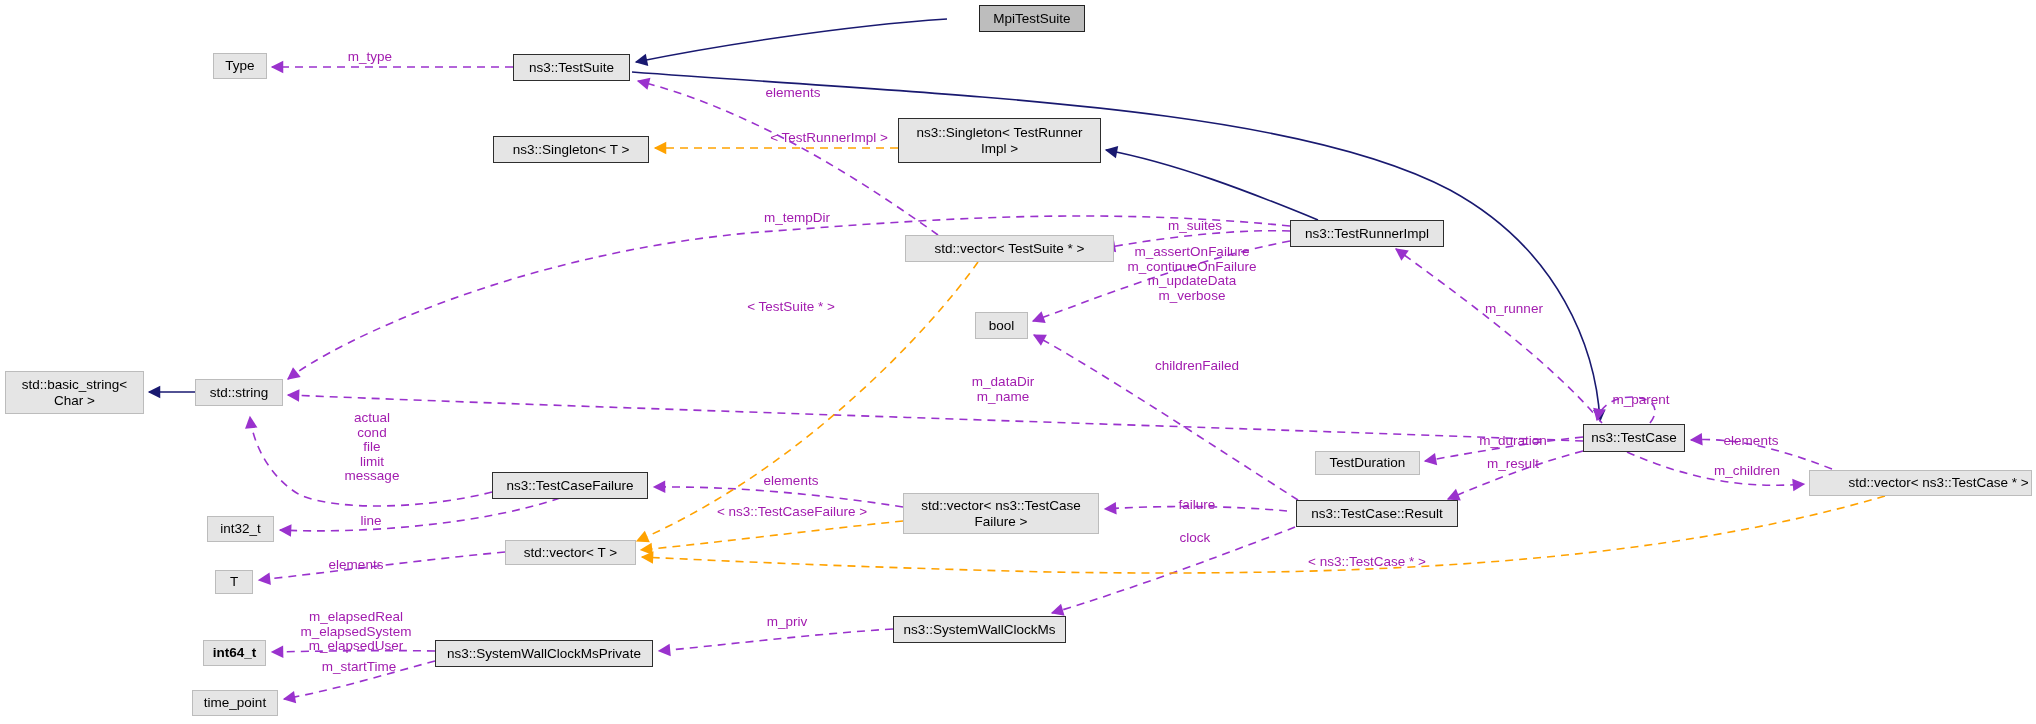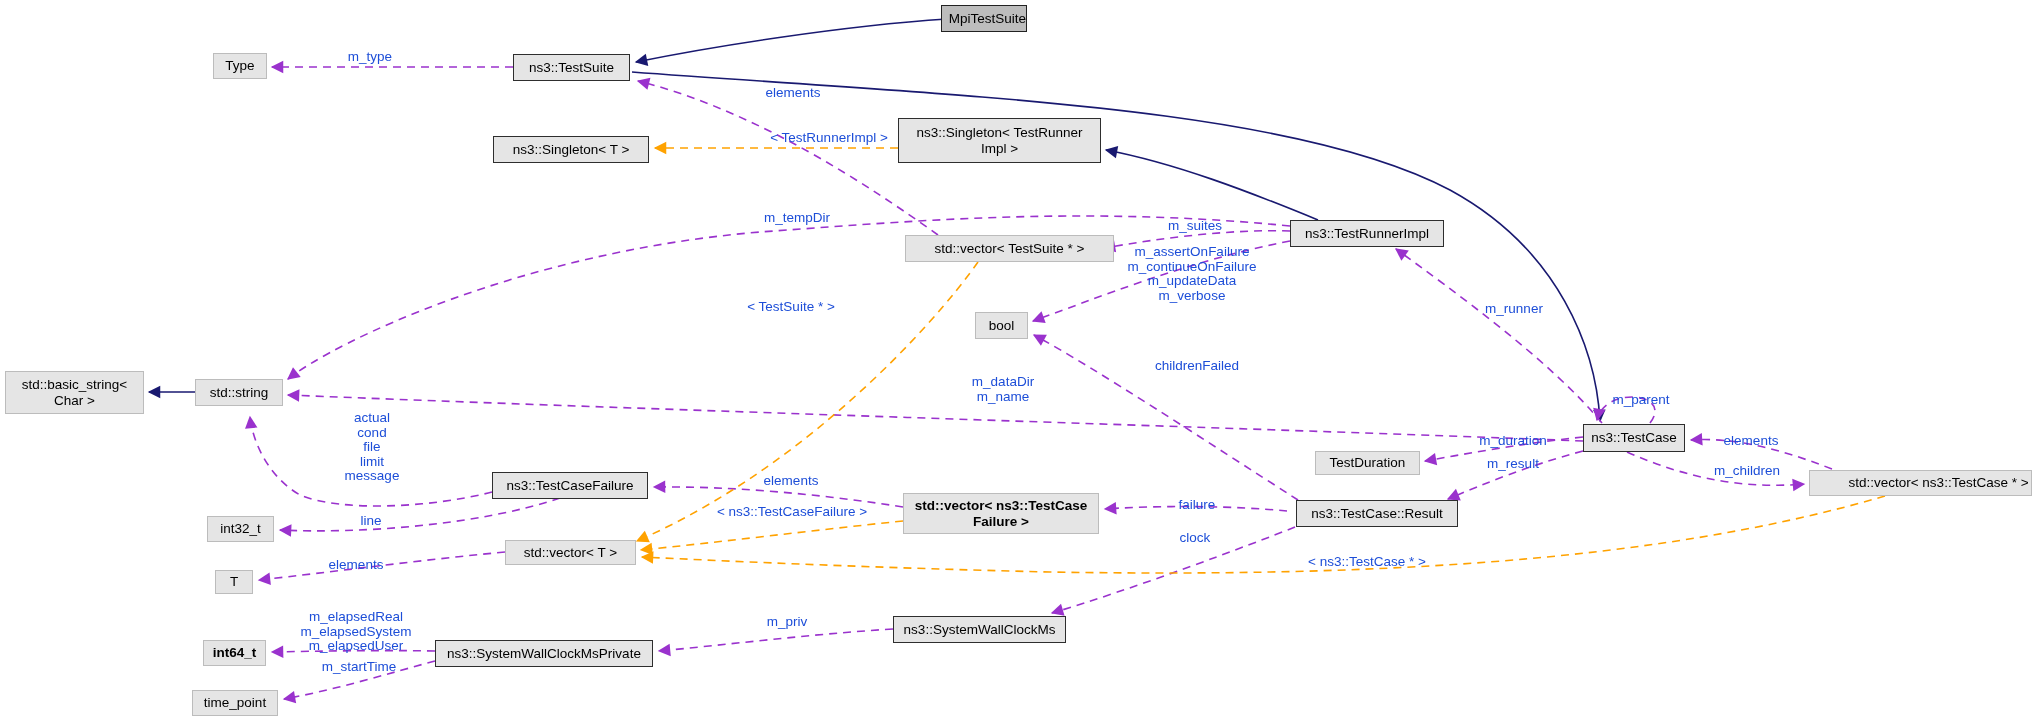--- a/index.html
+++ b/index.html
@@ -6,21 +6,21 @@
   #canvas{position:relative;width:2036px;height:724px;background:#ffffff;overflow:hidden;
           font-family:"Liberation Sans", sans-serif;}
   #edge-layer{position:absolute;left:0;top:0;width:2036px;height:724px;}
   .node{position:absolute;display:flex;align-items:center;justify-content:center;
         text-align:center;font-size:13.5px;line-height:16px;white-space:pre-line;
         background:#e5e5e5;color:#000;box-sizing:border-box;}
   .node.linked{border:1.6px solid #2e2e2e;}
   .node.ext{border:1.2px solid #bcbcbc;}
   .node.current{background:#bdbdbd;border:1.8px solid #222;}
   .edge-label{position:absolute;transform:translate(-50%,-50%);font-size:13.5px;
-        line-height:14.5px;white-space:pre-line;text-align:center;color:#1d4ed8;}
+        line-height:14.5px;white-space:pre-line;text-align:center;color:#a21caf;}
 </style>
 </head>
 <body>
 
 <div id="canvas">
   <svg id="edge-layer" xmlns="http://www.w3.org/2000/svg">
     <defs>
         <marker id="arrow-inheritance" viewBox="0 0 12 12" refX="10" refY="6" markerWidth="15" markerHeight="15" markerUnits="userSpaceOnUse" orient="auto">
           <path d="M1,1 L11,6 L1,11 Z" fill="#191970"></path>
         </marker>
@@ -92,21 +92,21 @@
     <div class="edge-label" style="left: 356px; top: 565px;">elements</div>
     <div class="edge-label" style="left: 356px; top: 632px;">m_elapsedReal
 m_elapsedSystem
 m_elapsedUser</div>
     <div class="edge-label" style="left: 359px; top: 667px;">m_startTime</div>
     <div class="edge-label" style="left: 787px; top: 622px;">m_priv</div>
     <div class="edge-label" style="left: 829px; top: 138px;">&lt; TestRunnerImpl &gt;</div>
     <div class="edge-label" style="left: 791px; top: 307px;">&lt; TestSuite * &gt;</div>
     <div class="edge-label" style="left: 792px; top: 512px;">&lt; ns3::TestCaseFailure &gt;</div>
     <div class="edge-label" style="left: 1367px; top: 562px;">&lt; ns3::TestCase * &gt;</div>
-    <div class="node current" style="left: 941px; top: 5px; width: 86px; height: 27px; justify-content: flex-end;"><span>MpiTestSuite</span></div>
+    <div class="node current" style="left: 979px; top: 5px; width: 106px; height: 27px;"><span>MpiTestSuite</span></div>
     <div class="node ext" style="left: 213px; top: 53px; width: 54px; height: 26px;"><span>Type</span></div>
     <div class="node linked" style="left: 513px; top: 54px; width: 117px; height: 27px;"><span>ns3::TestSuite</span></div>
     <div class="node linked" style="left: 493px; top: 136px; width: 156px; height: 27px;"><span>ns3::Singleton&lt; T &gt;</span></div>
     <div class="node linked" style="left: 898px; top: 118px; width: 203px; height: 45px;"><span>ns3::Singleton&lt; TestRunner
 Impl &gt;</span></div>
     <div class="node ext" style="left: 905px; top: 235px; width: 209px; height: 27px;"><span>std::vector&lt; TestSuite * &gt;</span></div>
     <div class="node linked" style="left: 1290px; top: 220px; width: 154px; height: 27px;"><span>ns3::TestRunnerImpl</span></div>
     <div class="node ext" style="left: 975px; top: 312px; width: 53px; height: 27px;"><span>bool</span></div>
     <div class="node ext" style="left: 5px; top: 371px; width: 139px; height: 43px;"><span>std::basic_string&lt;
 Char &gt;</span></div>
@@ -116,15 +116,15 @@
     <div class="node ext" style="left: 505px; top: 540px; width: 131px; height: 25px;"><span>std::vector&lt; T &gt;</span></div>
     <div class="node ext" style="left: 215px; top: 570px; width: 38px; height: 24px;"><span>T</span></div>
     <div class="node ext" style="left: 203px; top: 640px; width: 63px; height: 26px; font-weight: bold;"><span>int64_t</span></div>
     <div class="node linked" style="left: 435px; top: 640px; width: 218px; height: 27px;"><span>ns3::SystemWallClockMsPrivate</span></div>
     <div class="node ext" style="left: 192px; top: 690px; width: 86px; height: 26px;"><span>time_point</span></div>
     <div class="node linked" style="left: 893px; top: 616px; width: 173px; height: 27px;"><span>ns3::SystemWallClockMs</span></div>
     <div class="node ext" style="left: 1315px; top: 451px; width: 105px; height: 24px;"><span>TestDuration</span></div>
     <div class="node linked" style="left: 1287px; top: 500px; width: 162px; height: 27px; margin-left: 9px;"><span>ns3::TestCase::Result</span></div>
     <div class="node linked" style="left: 1583px; top: 424px; width: 102px; height: 28px;"><span>ns3::TestCase</span></div>
     <div class="node ext" style="left: 1809px; top: 470px; width: 223px; height: 26px; padding-left: 36px;"><span>std::vector&lt; ns3::TestCase * &gt;</span></div>
-    <div class="node ext" style="left: 903px; top: 493px; width: 196px; height: 41px; font-weight: bold;"><span>std::vector&lt; ns3::TestCase
+    <div class="node ext" style="left: 903px; top: 493px; width: 196px; height: 41px;"><span>std::vector&lt; ns3::TestCase
 Failure &gt;</span></div>
   </div>
 
 </body></html>

